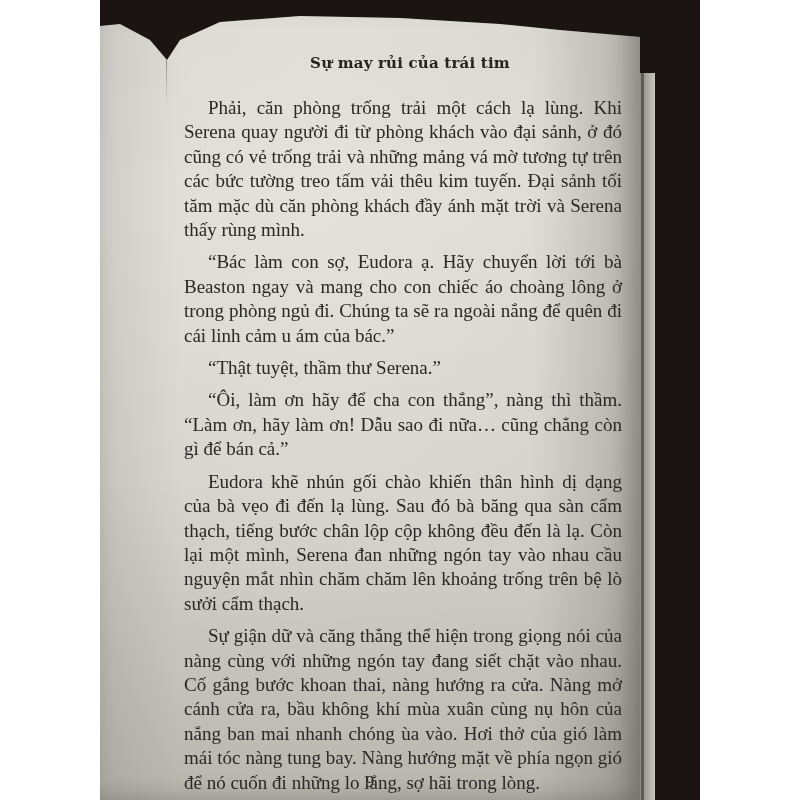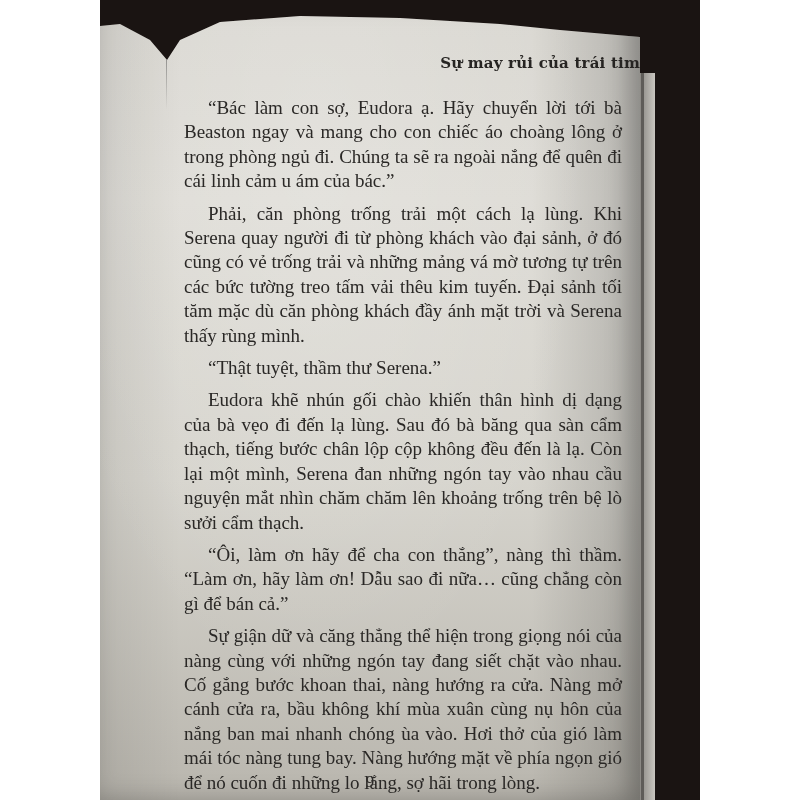--- a/index.html
+++ b/index.html
@@ -33,21 +33,21 @@
                   linear-gradient(90deg, rgba(0,0,0,0.08) 0%, rgba(0,0,0,0) 15%, rgba(0,0,0,0) 80%, rgba(0,0,0,0.18) 100%);
       clip-path: polygon(0 26px, 20px 24px, 50px 40px, 67px 60px, 80px 40px, 120px 22px, 200px 16px, 300px 18px, 400px 24px, 460px 30px, 540px 37px, 540px 800px, 0 800px);
       pointer-events: none;
     }
     .fold-line {
       position: absolute; left: 166px; top: 60px; width: 1px; height: 50px;
       background: linear-gradient(180deg, rgba(80,80,80,0.5), rgba(80,80,80,0));
     }
     .chapter-title {
       position: absolute; left: 180px; top: 54px; width: 460px;
-      text-align: right; font-family: "DejaVu Serif", serif;
+      text-align: center; font-family: "DejaVu Serif", serif;
       font-weight: bold; font-size: 15px; color: #262422;
       letter-spacing: 0.2px;
     }
     .body-text {
       position: absolute; left: 184px; top: 96px; width: 438px;
       font-family: "Liberation Serif", serif; font-size: 19px;
       line-height: 24.4px; color: #2a2826; text-align: justify;
     }
     .para { margin: 0; text-indent: 24px; }
     .para + .para { margin-top: 8px; }
@@ -63,21 +63,21 @@
 <div class="photo"></div>
 <div class="back-page"></div>
 <div class="back-page-edge"></div>
 <div class="page"></div>
 <div class="page-shade"></div>
 <div class="fold-line"></div>
 
 <div class="chapter-title">Sự may rủi của trái tim</div>
 
 <div class="body-text">
+  <p class="para">Phải, căn phòng trống trải một cách lạ lùng. Khi Serena quay người đi từ phòng khách vào đại sảnh, ở đó cũng có vẻ trống trải và những mảng vá mờ tương tự trên các bức tường treo tấm vải thêu kim tuyến. Đại sảnh tối tăm mặc dù căn phòng khách đầy ánh mặt trời và Serena thấy rùng mình.</p>
   <p class="para">“Bác làm con sợ, Eudora ạ. Hãy chuyển lời tới bà Beaston ngay và mang cho con chiếc áo choàng lông ở trong phòng ngủ đi. Chúng ta sẽ ra ngoài nắng để quên đi cái linh cảm u ám của bác.”</p>
-  <p class="para">Phải, căn phòng trống trải một cách lạ lùng. Khi Serena quay người đi từ phòng khách vào đại sảnh, ở đó cũng có vẻ trống trải và những mảng vá mờ tương tự trên các bức tường treo tấm vải thêu kim tuyến. Đại sảnh tối tăm mặc dù căn phòng khách đầy ánh mặt trời và Serena thấy rùng mình.</p>
   <p class="para">“Thật tuyệt, thầm thư Serena.”</p>
+  <p class="para">“Ôi, làm ơn hãy để cha con thắng”, nàng thì thầm. “Làm ơn, hãy làm ơn! Dẫu sao đi nữa… cũng chẳng còn gì để bán cả.”</p>
   <p class="para">Eudora khẽ nhún gối chào khiến thân hình dị dạng của bà vẹo đi đến lạ lùng. Sau đó bà băng qua sàn cẩm thạch, tiếng bước chân lộp cộp không đều đến là lạ. Còn lại một mình, Serena đan những ngón tay vào nhau cầu nguyện mắt nhìn chăm chăm lên khoảng trống trên bệ lò sưởi cẩm thạch.</p>
-  <p class="para">“Ôi, làm ơn hãy để cha con thắng”, nàng thì thầm. “Làm ơn, hãy làm ơn! Dẫu sao đi nữa… cũng chẳng còn gì để bán cả.”</p>
   <p class="para">Sự giận dữ và căng thẳng thể hiện trong giọng nói của nàng cùng với những ngón tay đang siết chặt vào nhau. Cố gắng bước khoan thai, nàng hướng ra cửa. Nàng mở cánh cửa ra, bầu không khí mùa xuân cùng nụ hôn của nắng ban mai nhanh chóng ùa vào. Hơi thở của gió làm mái tóc nàng tung bay. Nàng hướng mặt về phía ngọn gió để nó cuốn đi những lo lắng, sợ hãi trong lòng.</p>
 </div>
 
 <div class="page-number">9</div>
 
 </body></html>

